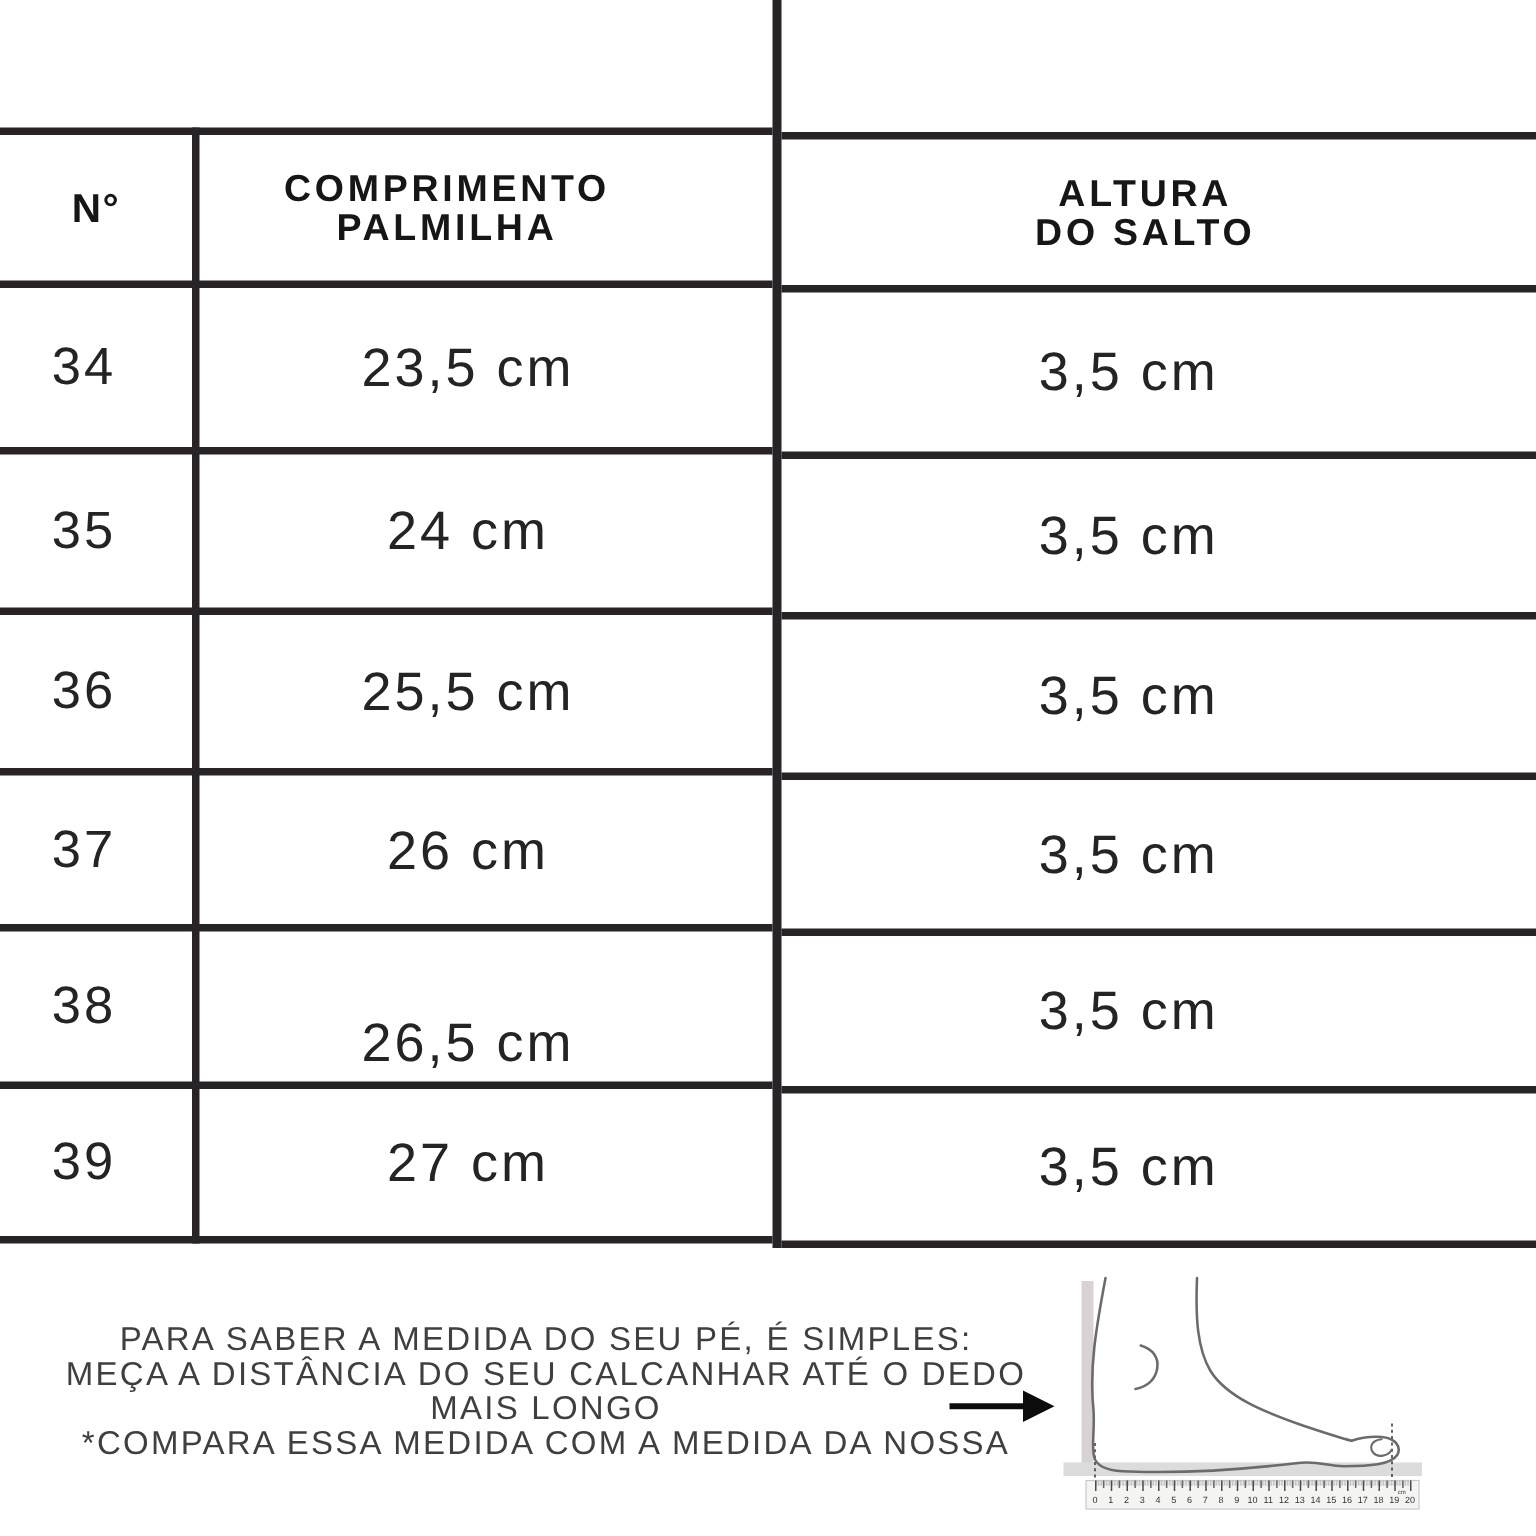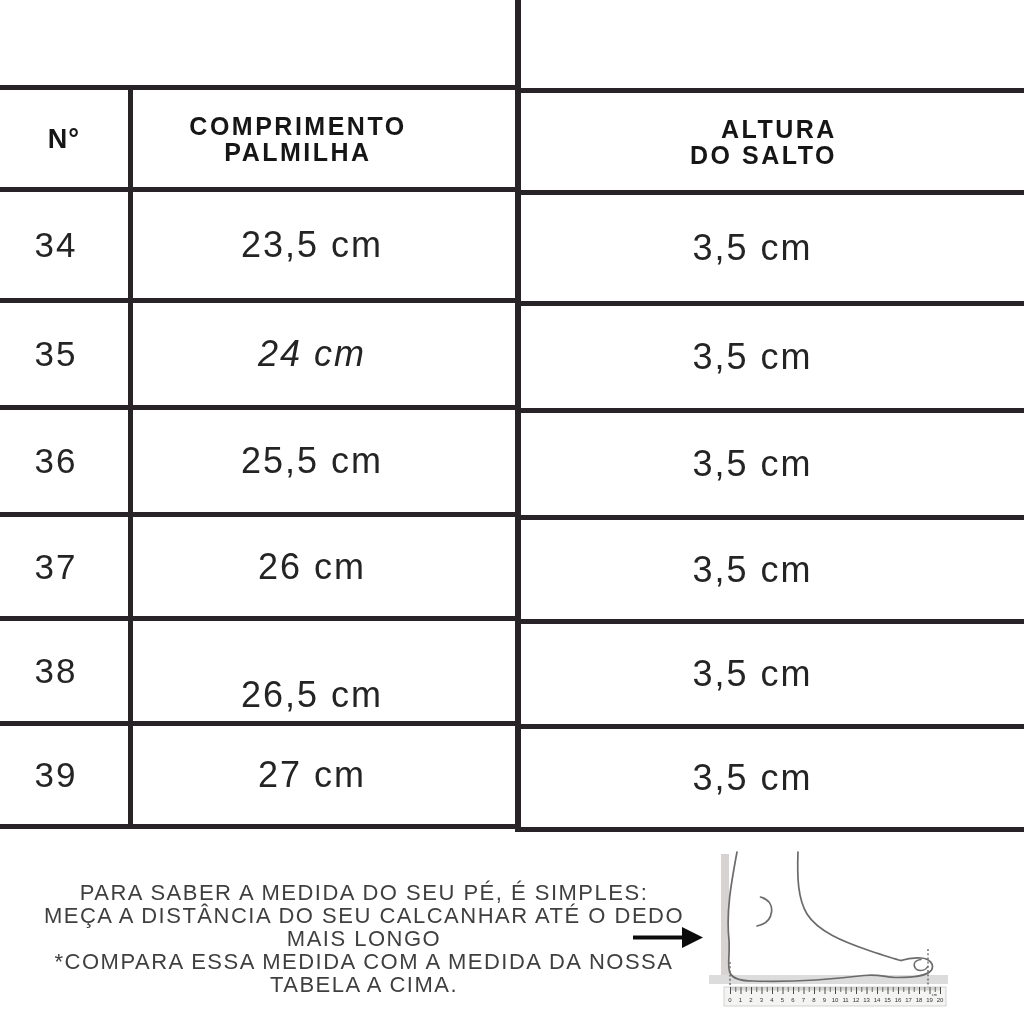--- a/index.html
+++ b/index.html
@@ -15,21 +15,21 @@
   .hdr{font-weight:700;color:#161616;font-size:25px;line-height:26px;letter-spacing:2.5px;}
   .hdr-size{font-size:27px;letter-spacing:1px;}
   .pre{white-space:pre-line;}
   .size-val{font-size:35px;letter-spacing:2px;font-weight:300;}
   .len-val{font-size:36px;letter-spacing:2px;font-weight:300;}
   
   .sh-size{transform:translateX(-8px);}
   .sh-ins{transform:translateX(-12px);text-align:center;}
   .sh-ins-h{transform:translateX(-26px);}
   .sh-heel{transform:translateX(-20px);}
-  .sh-heel-h{transform:translateX(-9px);text-align:right;}
+  .sh-heel-h{transform:translateX(-9px);}
   #instructions{
     position:absolute;left:14px;top:881px;width:700px;
     color:#3f3f3f;font-size:22px;line-height:23px;letter-spacing:1.5px;
     text-align:center;
   }
   #instructions span{display:block;}
   .abs{position:absolute;}
 </style>
 </head>
 <body>
@@ -64,39 +64,38 @@
 DO SALTO</div>
 
   <div class="cell size-val sh-size" style="left:0;width:128px;top:192px;height:106px;">34</div>
   <div class="cell size-val sh-size" style="left:0;width:128px;top:303px;height:102px;">35</div>
   <div class="cell size-val sh-size" style="left:0;width:128px;top:410px;height:102px;">36</div>
   <div class="cell size-val sh-size" style="left:0;width:128px;top:517px;height:99px;">37</div>
   <div class="cell size-val sh-size" style="left:0;width:128px;top:621px;height:100px;">38</div>
   <div class="cell size-val sh-size" style="left:0;width:128px;top:726px;height:98px;">39</div>
 
   <div class="cell len-val sh-ins" style="left:133px;width:382px;top:192px;height:106px;">23,5 cm</div>
-  <div class="cell len-val sh-ins" style="left:133px;width:382px;top:303px;height:102px;font-style:italic;">24 cm</div>
+  <div class="cell len-val sh-ins" style="left:133px;width:382px;top:303px;height:102px;">24 cm</div>
   <div class="cell len-val sh-ins" style="left:133px;width:382px;top:410px;height:102px;">25,5 cm</div>
   <div class="cell len-val sh-ins" style="left:133px;width:382px;top:517px;height:99px;">26 cm</div>
   <div class="cell len-val sh-ins" style="left:133px;width:382px;top:621px;height:100px;margin-top:24px;">26,5 cm</div>
   <div class="cell len-val sh-ins" style="left:133px;width:382px;top:726px;height:98px;">27 cm</div>
 
   <div class="cell len-val sh-heel" style="left:521px;width:503px;top:195px;height:106px;">3,5 cm</div>
   <div class="cell len-val sh-heel" style="left:521px;width:503px;top:306px;height:102px;">3,5 cm</div>
   <div class="cell len-val sh-heel" style="left:521px;width:503px;top:413px;height:102px;">3,5 cm</div>
   <div class="cell len-val sh-heel" style="left:521px;width:503px;top:520px;height:99px;">3,5 cm</div>
   <div class="cell len-val sh-heel" style="left:521px;width:503px;top:624px;height:100px;">3,5 cm</div>
   <div class="cell len-val sh-heel" style="left:521px;width:503px;top:729px;height:98px;">3,5 cm</div>
 
   <div id="instructions">
     <span>PARA SABER A MEDIDA DO SEU PÉ, É SIMPLES:</span>
     <span>MEÇA A DISTÂNCIA DO SEU CALCANHAR ATÉ O DEDO</span>
     <span>MAIS LONGO</span>
     <span>*COMPARA ESSA MEDIDA COM A MEDIDA DA NOSSA</span>
-    <span>TABELA A CIMA.</span>
   </div>
 
   <svg class="abs" style="left:632px;top:926px;" width="72" height="23" viewBox="0 0 72 23">
     <line x1="1" y1="11.5" x2="52" y2="11.5" stroke="#0c0c0c" stroke-width="4"></line>
     <polygon points="50,1 71,11.5 50,22" fill="#0c0c0c"></polygon>
   </svg>
 
   <svg class="abs" style="left:700px;top:840px;" width="324" height="184" viewBox="700 840 324 184">
 
     <rect x="721" y="854" width="8" height="124" fill="#d9d2d2"></rect>

